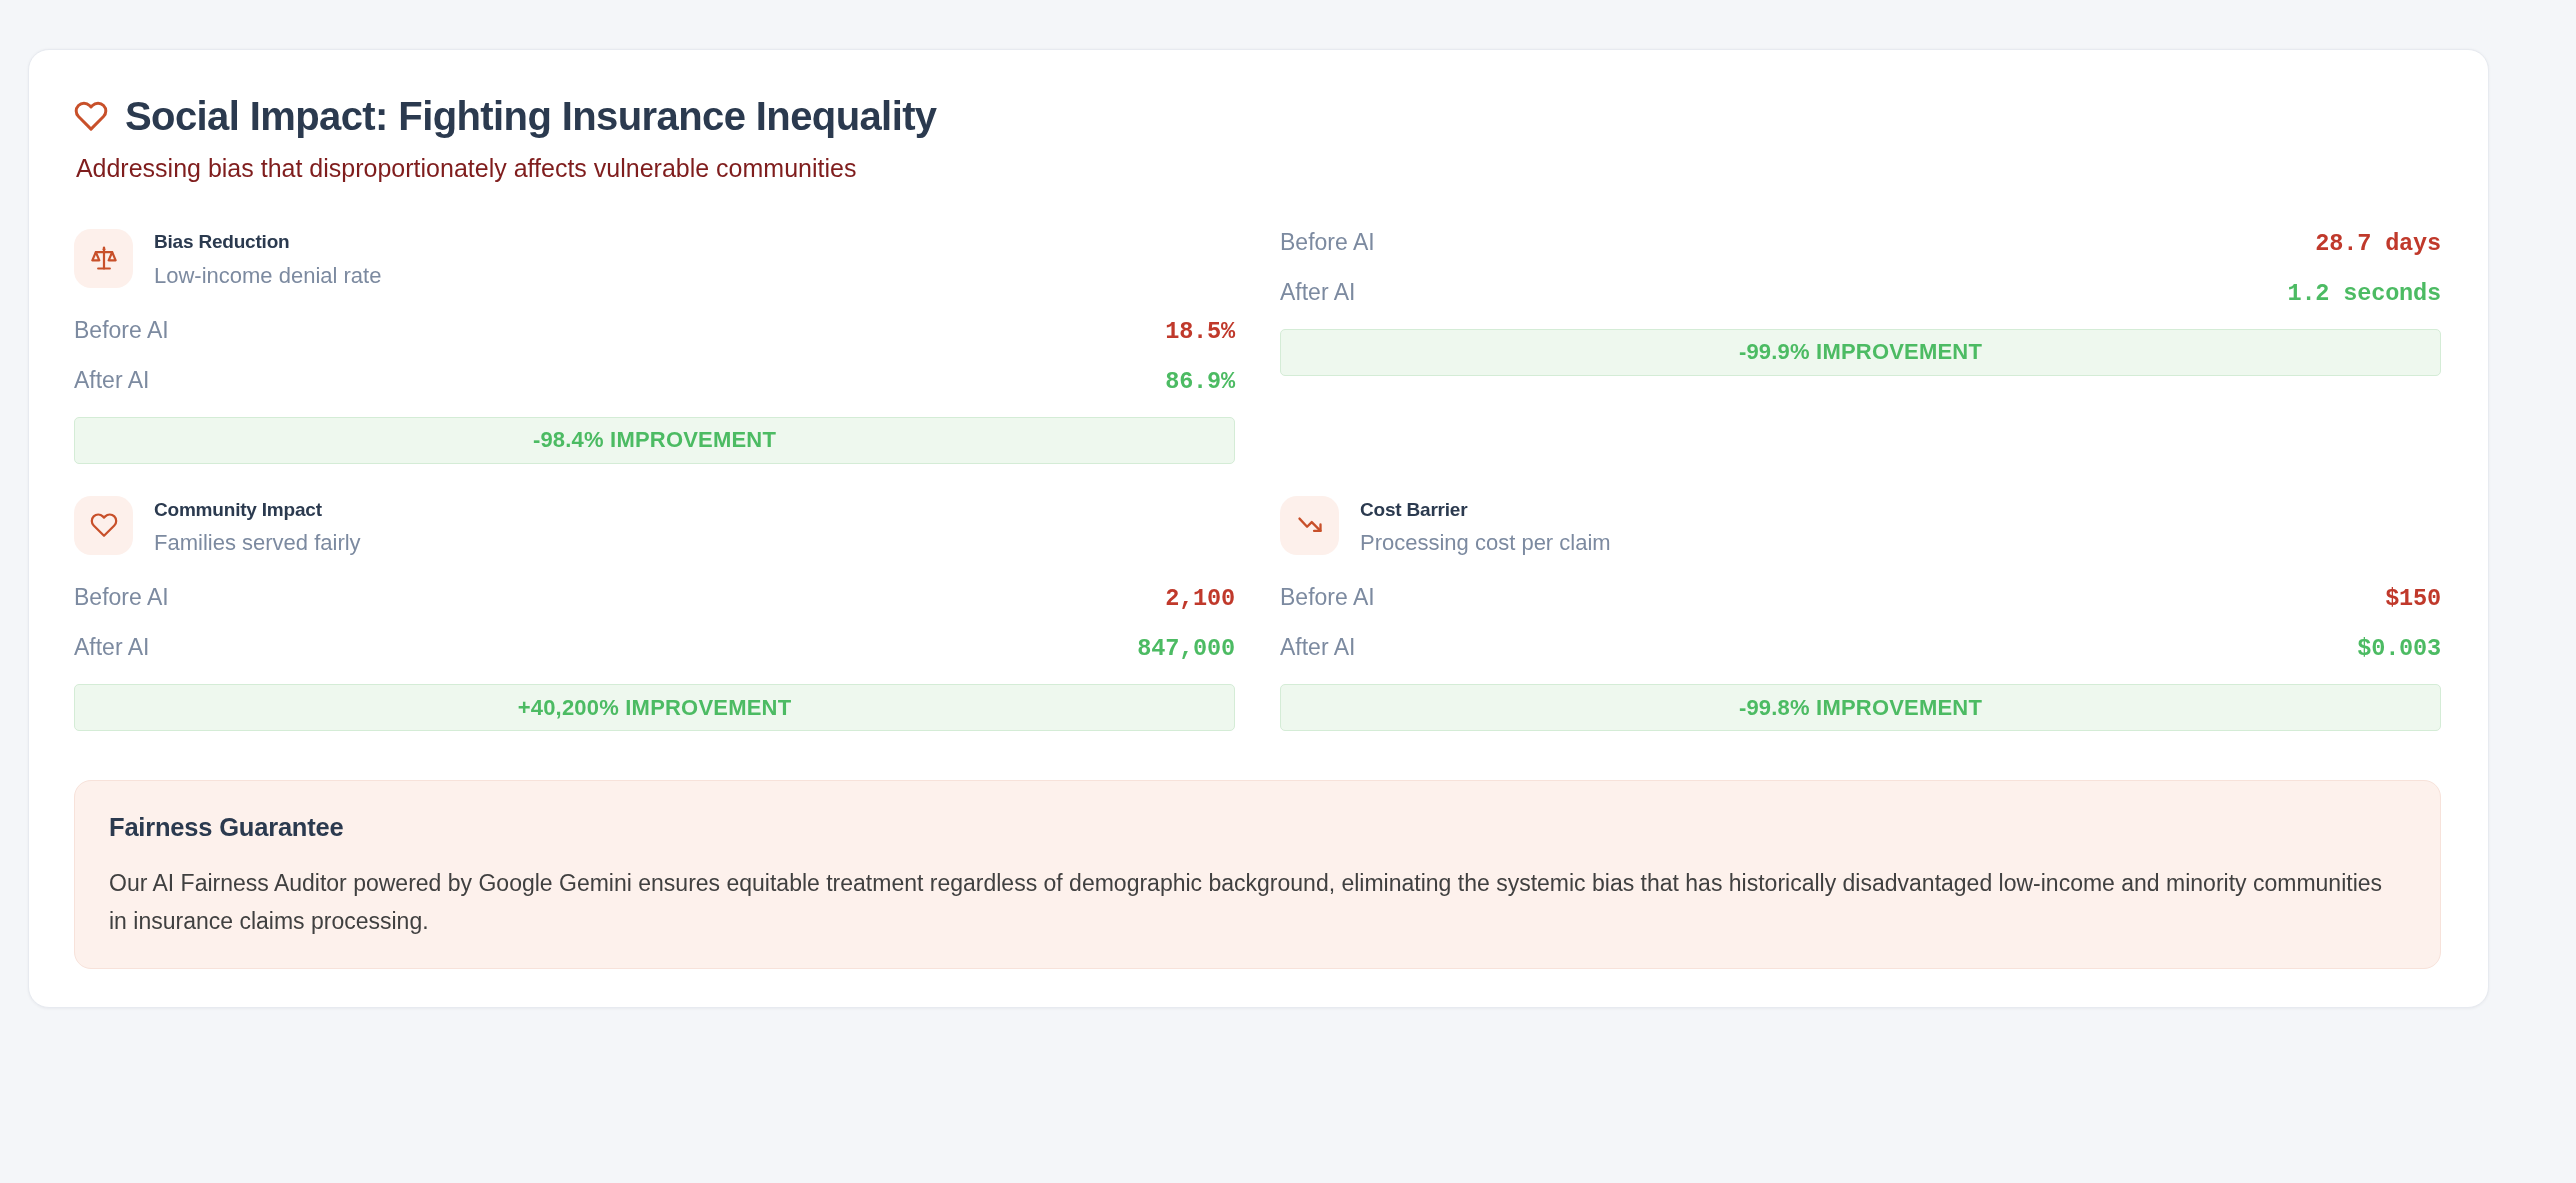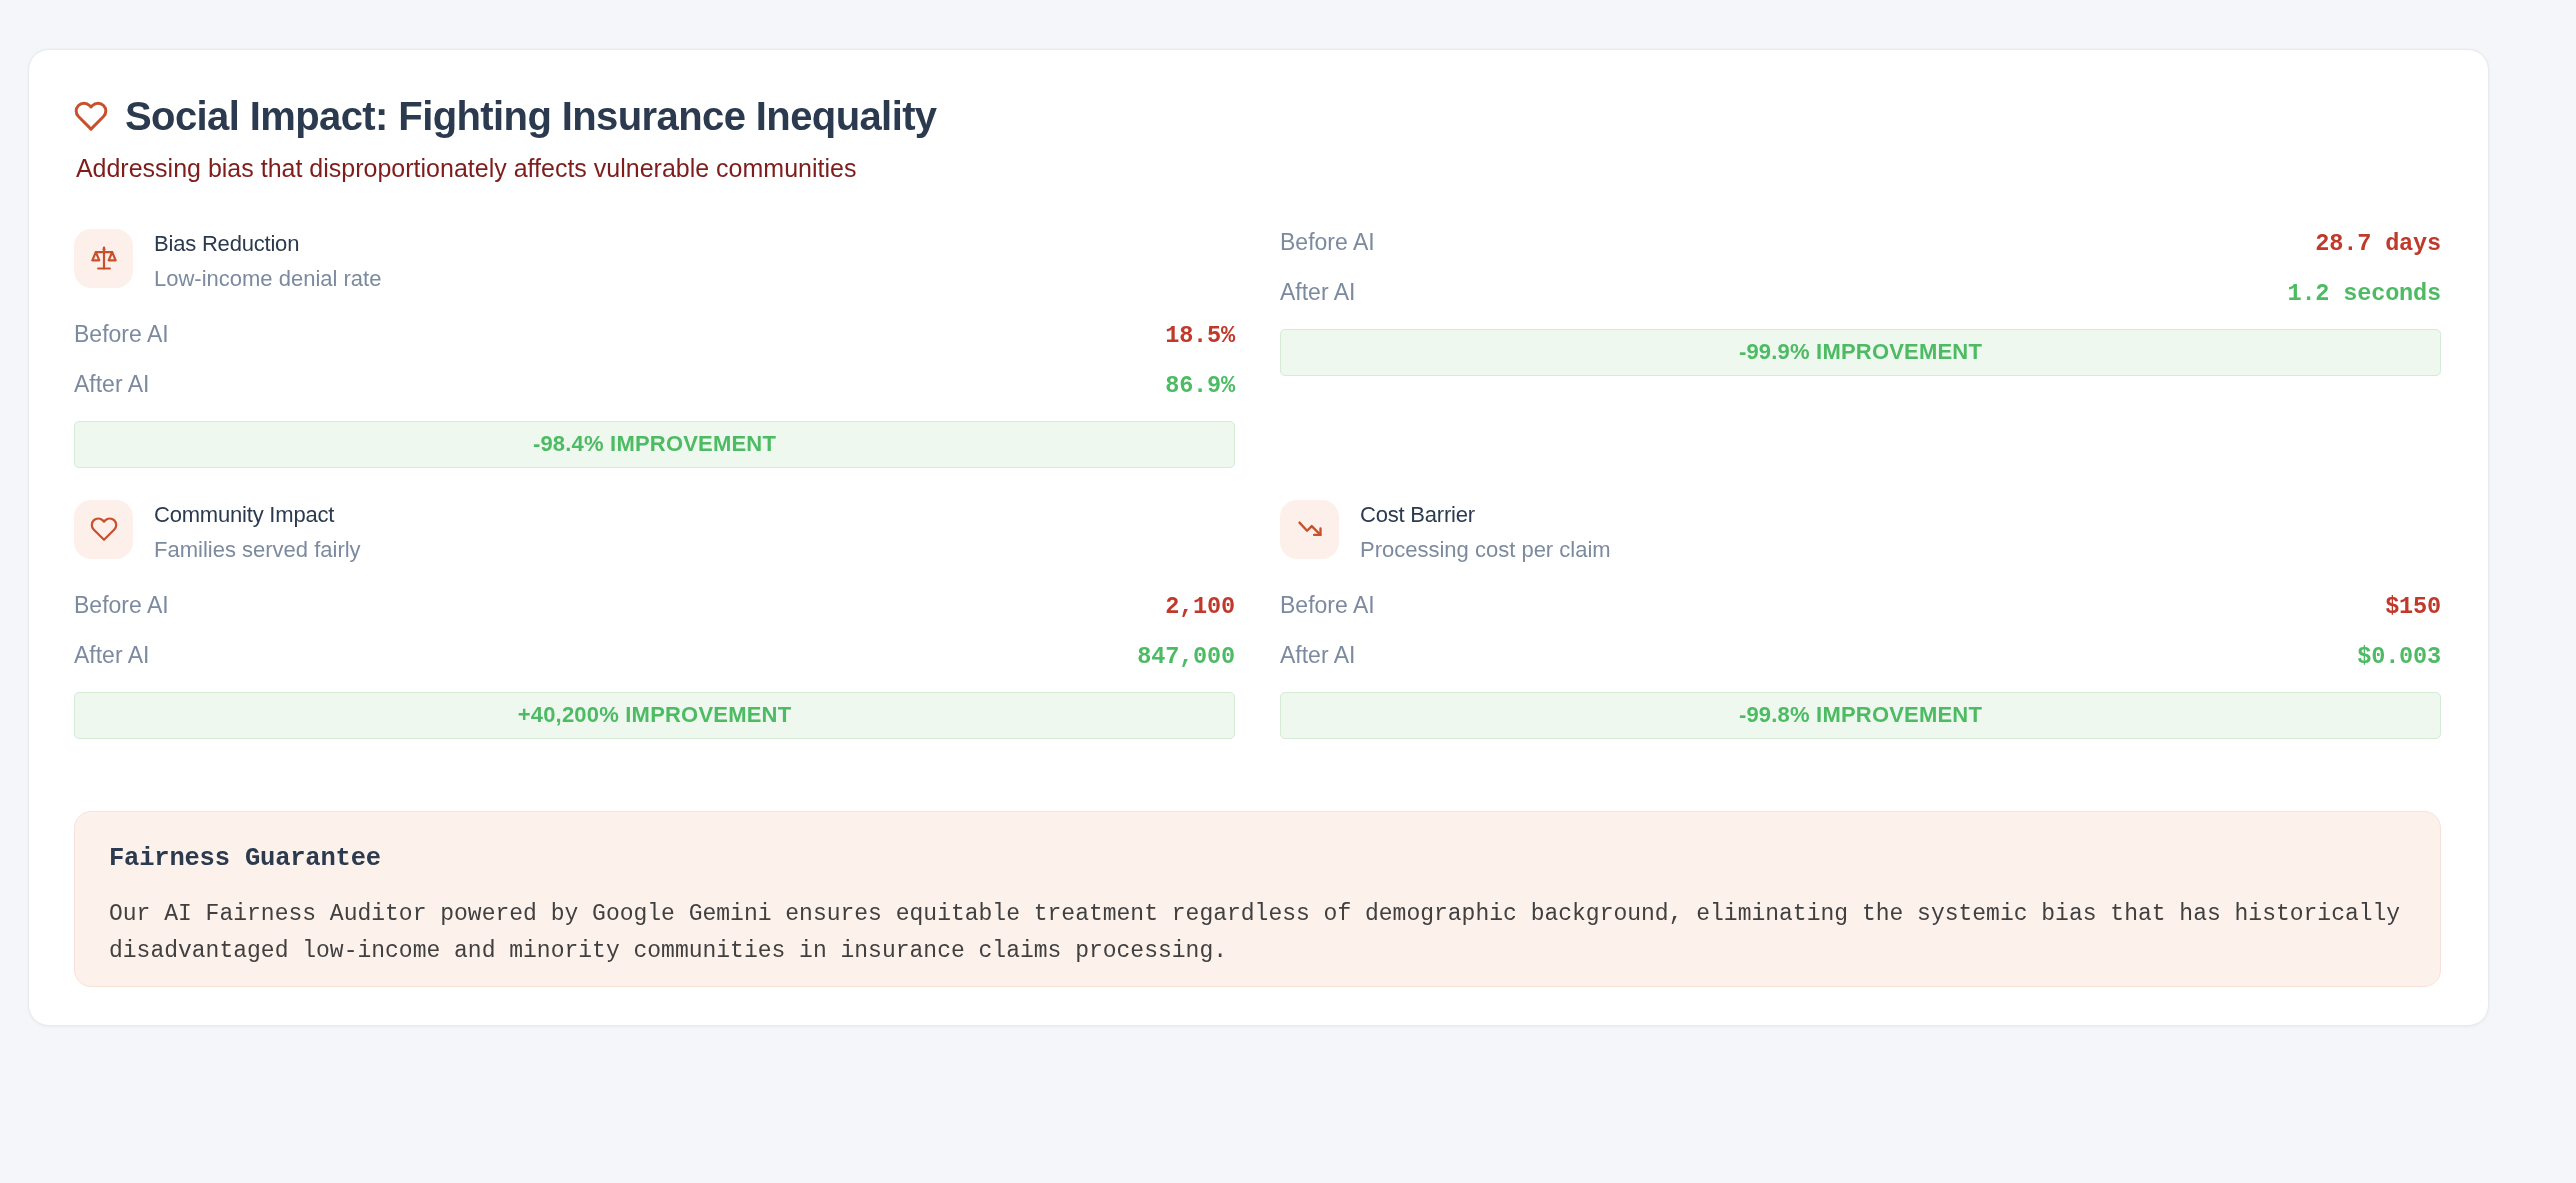--- a/index.html
+++ b/index.html
@@ -82,22 +82,22 @@
     background: #fdf0eb;
     display: flex;
     align-items: center;
     justify-content: center;
   }
   .metric-icon-box svg { width: 28px; height: 28px; display: block; }
 
   .metric-head-text { padding-top: 2.8px; }
 
   .metric-name {
-    font-size: 22px;
-    font-weight: 400;
+    font-size: 19px;
+    font-weight: 700;
     color: #2b3a4f;
     line-height: 1.2;
     letter-spacing: -0.2px;
   }
 
   .metric-desc {
     font-size: 22px;
     color: #7c8aa0;
     margin-top: 8.5px;
     line-height: 1.2;
@@ -134,26 +134,25 @@
     align-items: center;
     justify-content: center;
     font-size: 22px;
     font-weight: 700;
     color: #4cbb63;
     letter-spacing: 0.2px;
   }
 
   
   .fairness-box {
-    margin-top: 72px;
+    margin-top: 49px;
     background: #fdf1ec;
     border: 0.9px solid #f7e2da;
     border-radius: 17px;
-    padding: 32px 34px 16px 34px;
-    font-family: Liberation Mono, monospace;
+    padding: 32px 34px 28px 34px;
   }
 
   .fairness-title {
     font-size: 25.5px;
     font-weight: 700;
     color: #2b3a4f;
     letter-spacing: -0.2px;
   }
 
   .fairness-text {

